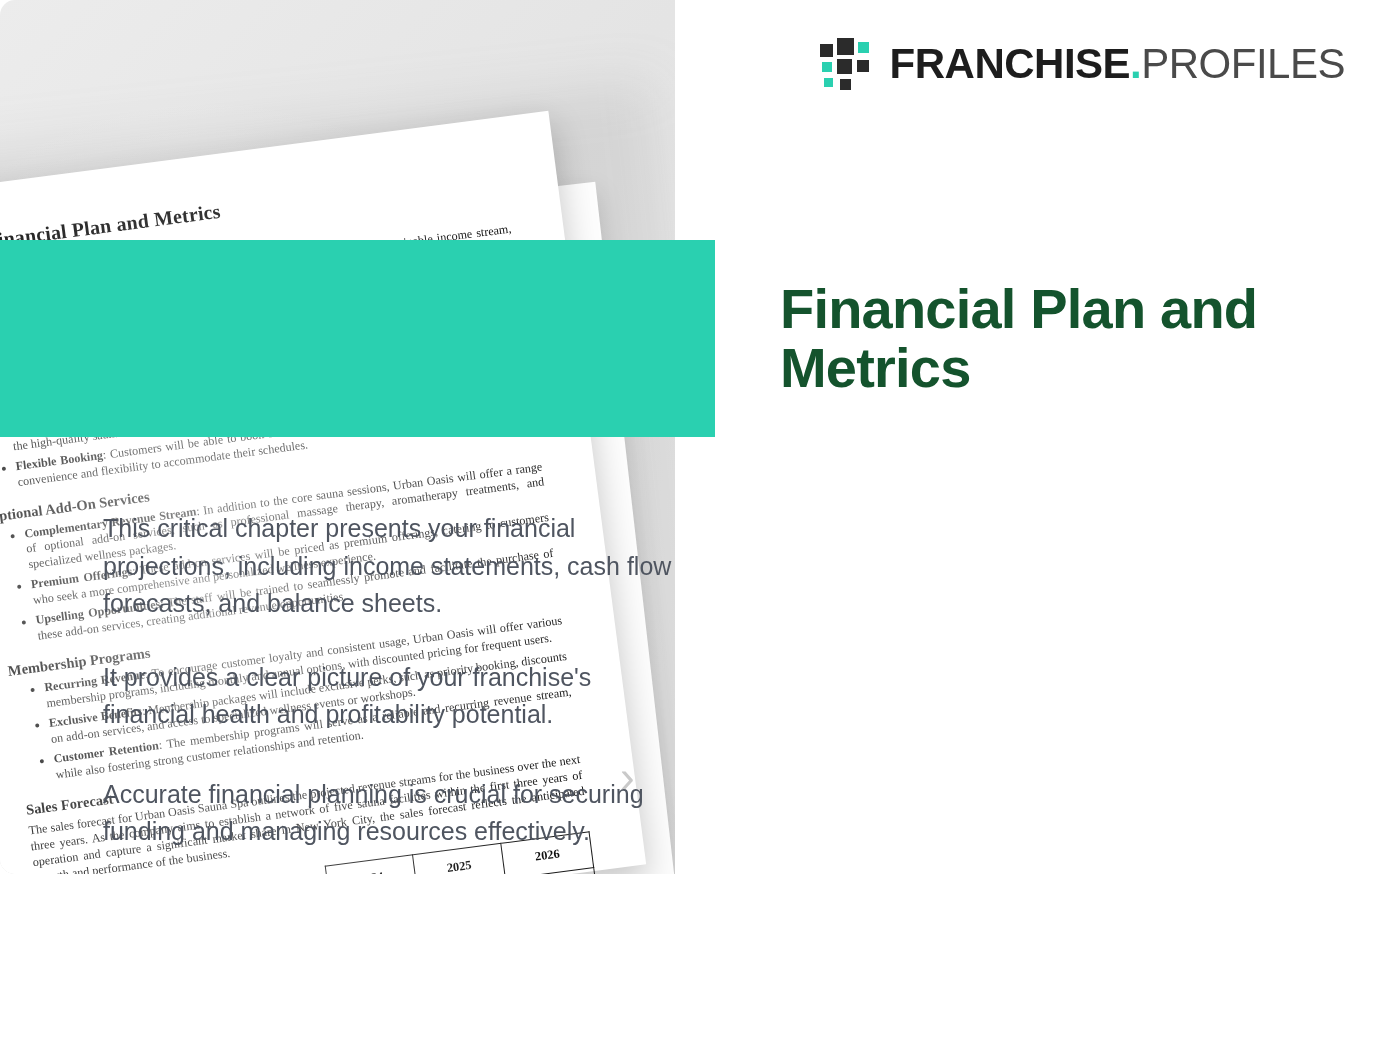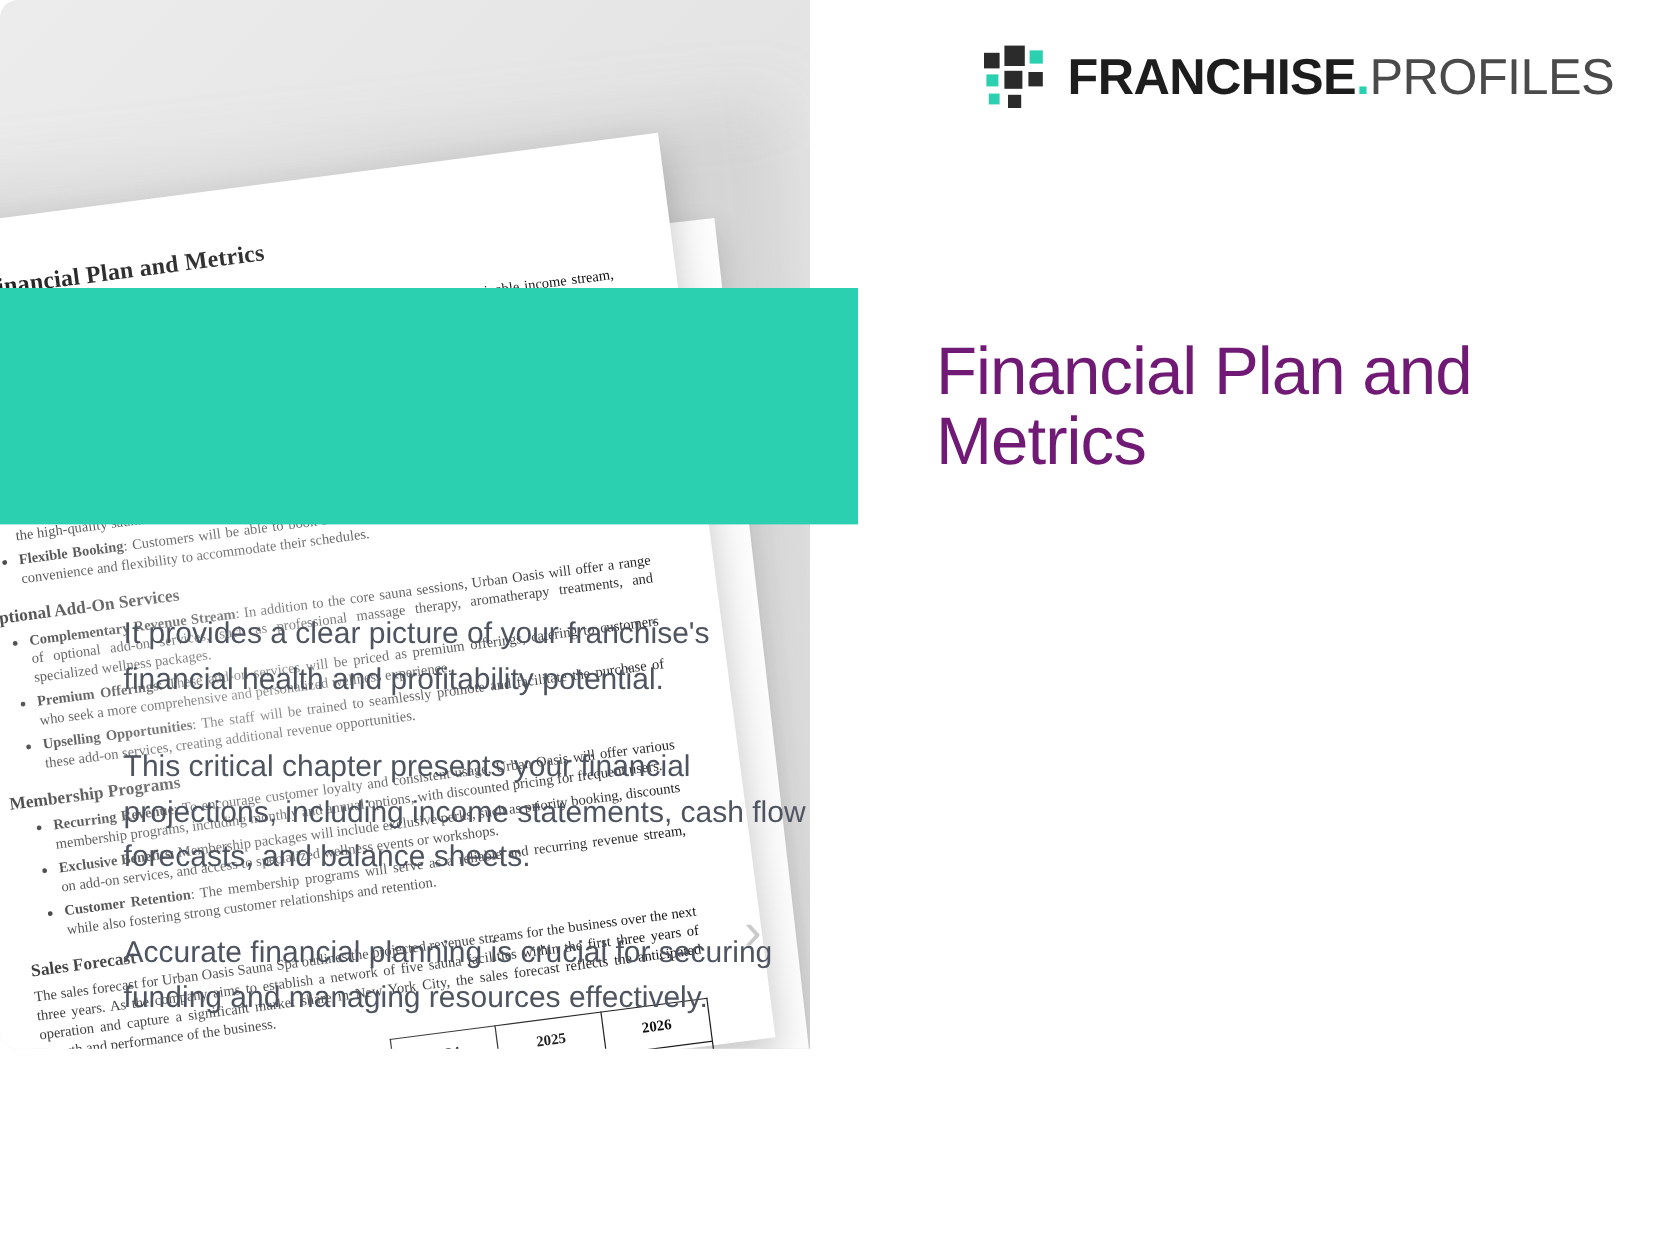--- a/index.html
+++ b/index.html
@@ -226,22 +226,22 @@
     background: #2ad0b0;
     display: flex;
     align-items: center;
   }
   .title-inner {
     position: absolute;
     left: 914px;
     top: 40px;
     width: 580px;
     font-size: 56px;
-    font-weight: normal;
-    color: #701a75;
+    font-weight: bold;
+    color: #14532d;
     line-height: 1.05;
     letter-spacing: -0.8px;
   }
 
   
   .body-copy {
     position: absolute;
     left: 103px;
     top: 510px;
     width: 580px;
@@ -335,18 +335,18 @@
     <div class="logo-text">
       <span class="bold">FRANCHISE</span><span class="dot">.</span><span class="light">PROFILES</span>
     </div>
   </div>
 
   <div class="title-band">
     <div class="title-inner">Financial Plan and Metrics</div>
   </div>
 
   <div class="body-copy">
+    <p>This critical chapter presents your financial projections, including income statements, cash flow forecasts, and balance sheets.</p>
     <p>It provides a clear picture of your franchise's financial health and profitability potential.</p>
-    <p>This critical chapter presents your financial projections, including income statements, cash flow forecasts, and balance sheets.</p>
     <p>Accurate financial planning is crucial for securing funding and managing resources effectively.</p>
   </div>
 
 </div>
 
 </body></html>

